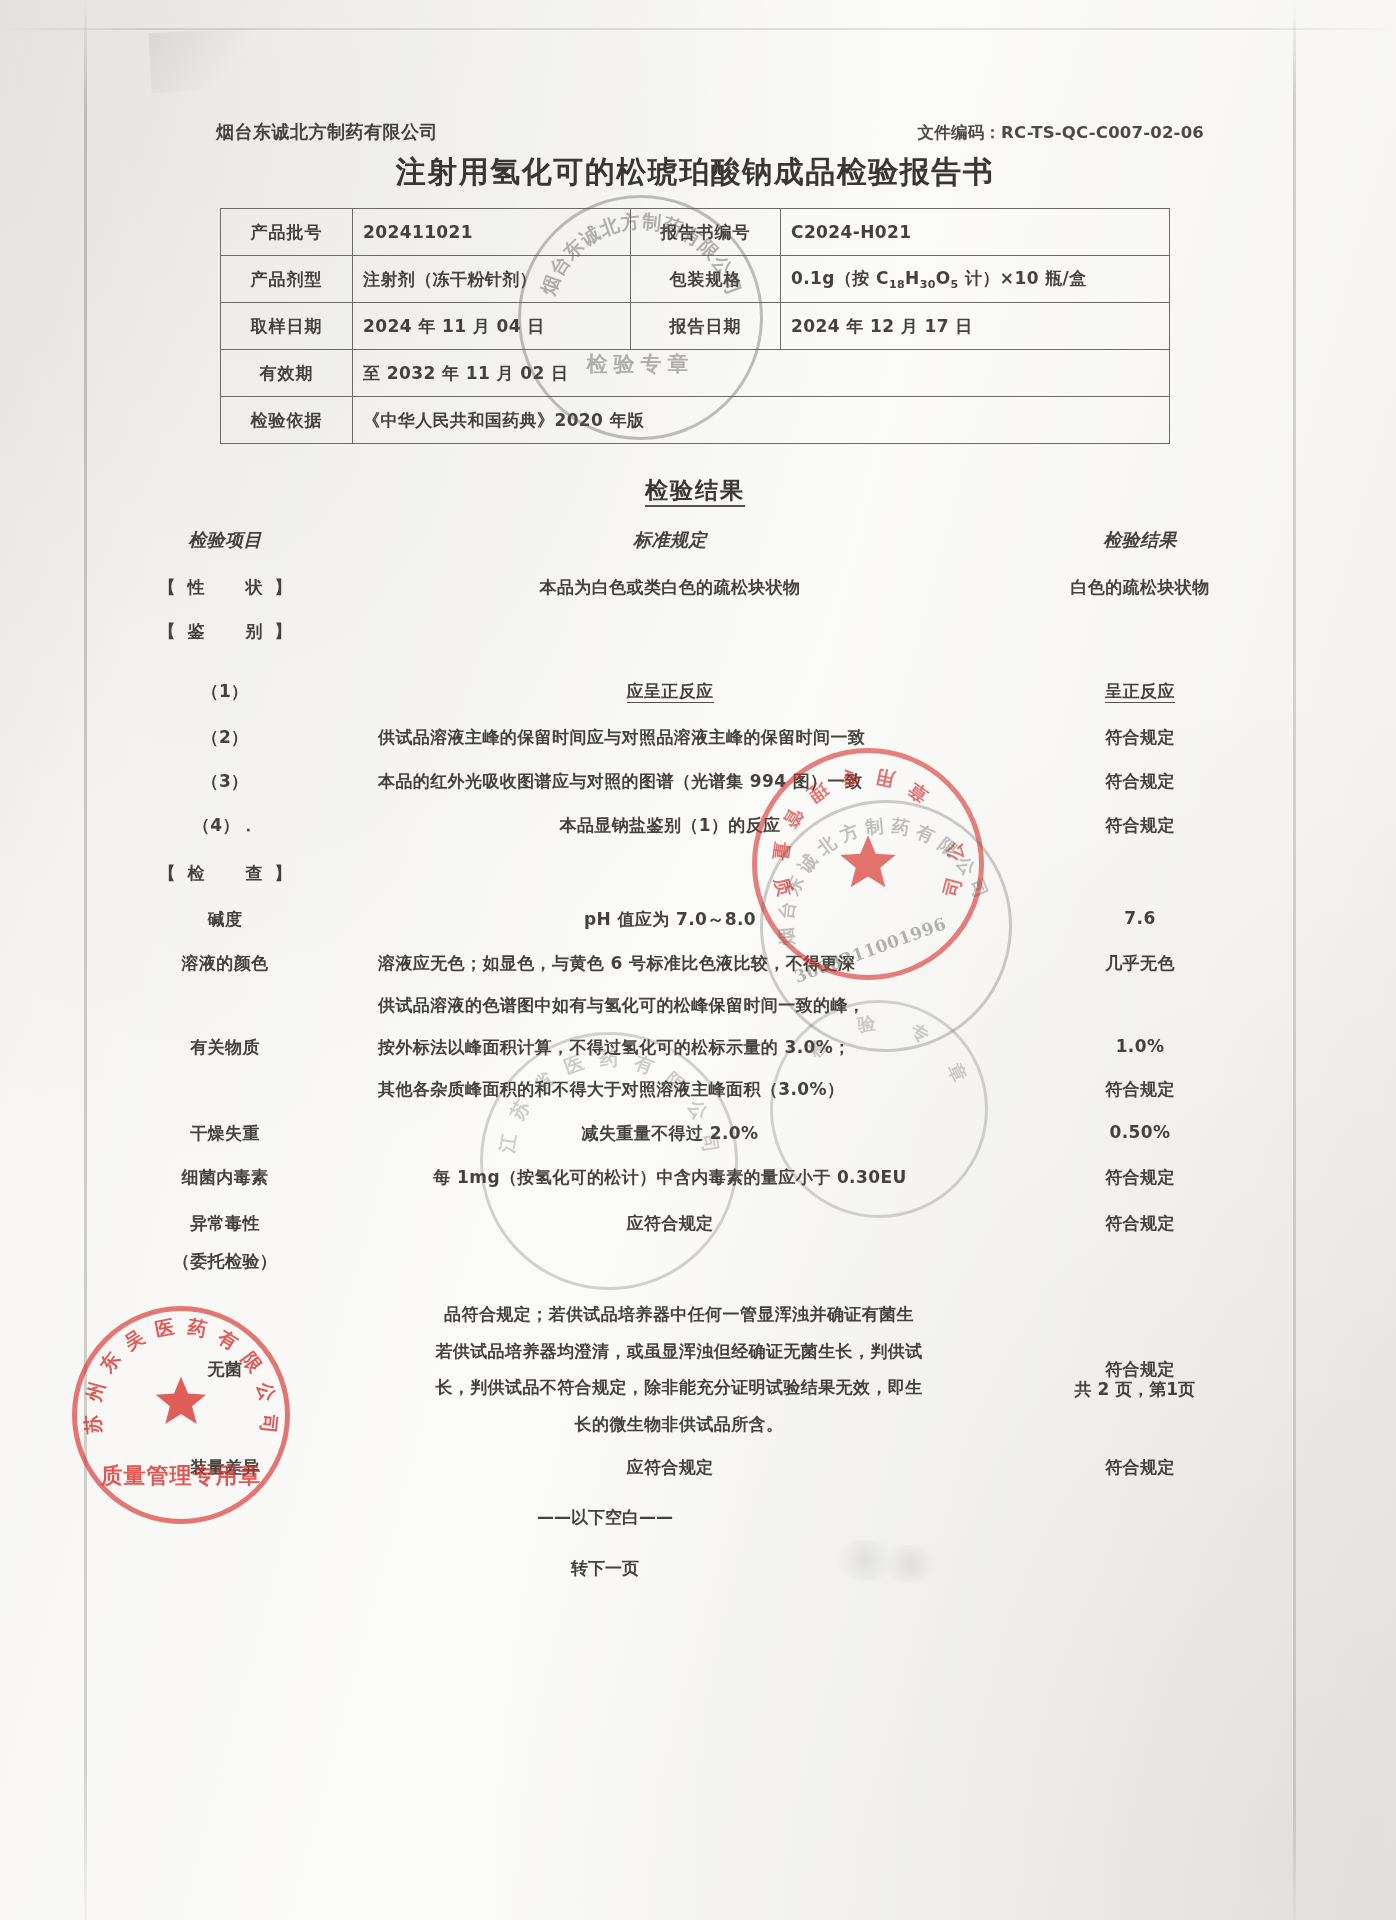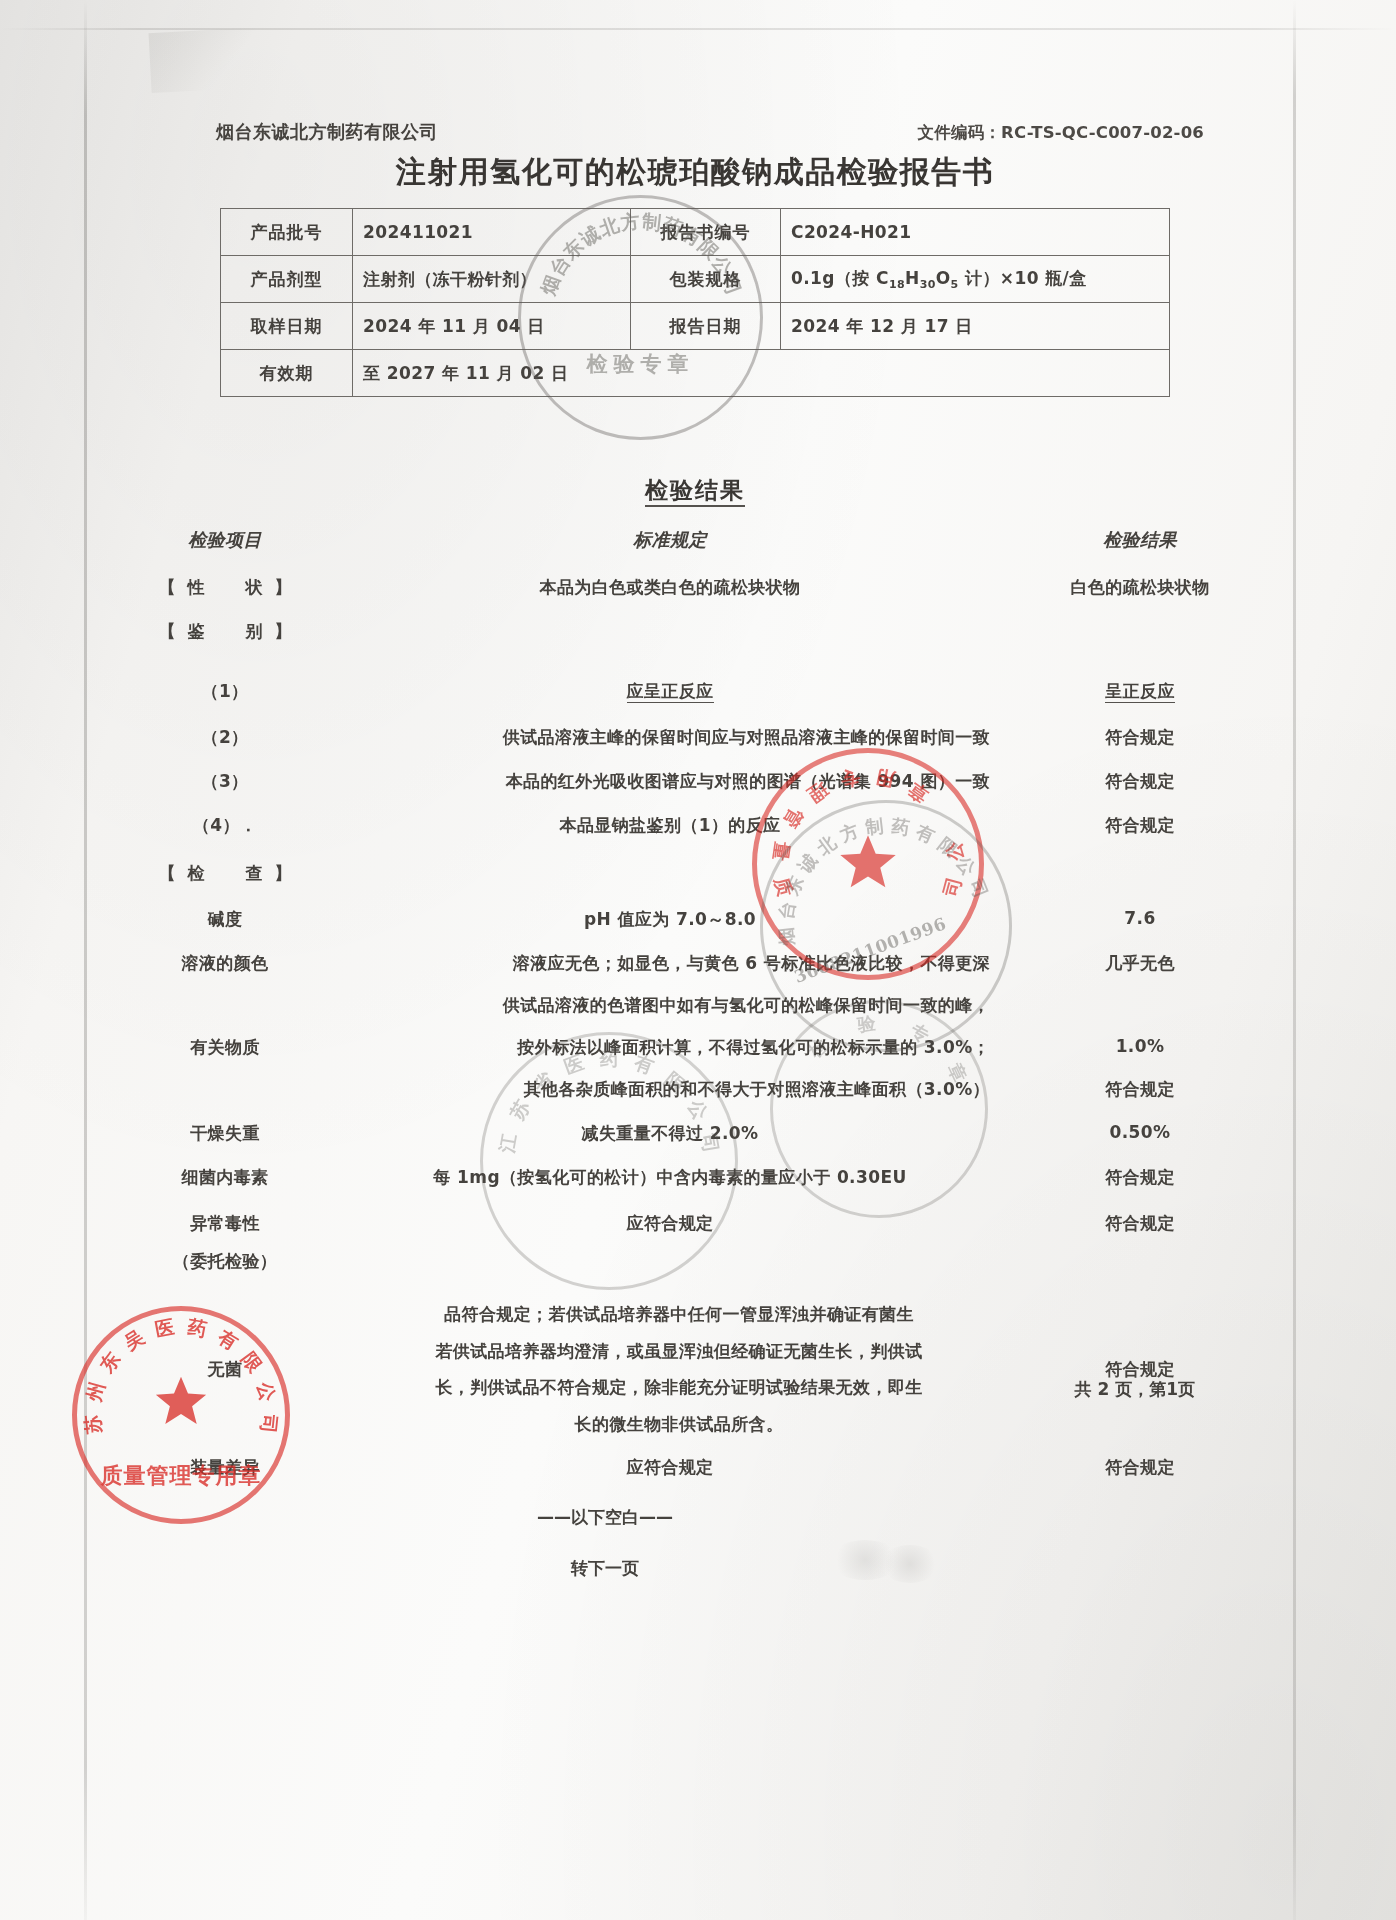--- a/index.html
+++ b/index.html
@@ -118,21 +118,21 @@
     display: flex;
     align-items: flex-start;
     font-size: 17px;
     color: #45423e;
     font-weight: bold;
     min-height: 34px;
     letter-spacing: 0.4px;
   }
   .c-item   { width: 250px; flex: 0 0 250px; text-align:center; }
   .c-spec   { width: 640px; flex: 0 0 640px; text-align:center; }
-  .c-spec.left  { text-align: right; padding-left: 28px; }
+  .c-spec.left  { text-align: left; padding-left: 28px; }
   .c-result { width: 300px; flex: 0 0 300px; text-align:center; }
 
   .hdr-row { margin-top: 22px; font-style: italic; }
   .hdr-row .c-item, .hdr-row .c-spec, .hdr-row .c-result { font-size:18px; }
 
   .brk { letter-spacing: 12px; text-indent: 12px; }
   .u { border-bottom: 1.5px solid #55524e; padding-bottom:1px; }
 
   .blank-note { text-align:center; margin-top: 16px; font-size:17px; font-weight:bold; color:#45423e;}
   .next-note  { text-align:center; margin-top: 28px; font-size:17px; font-weight:bold; color:#45423e;}
@@ -224,21 +224,25 @@
         <td class="val">0.1g（按 C<sub>18</sub>H<sub>30</sub>O<sub>5</sub> 计）×10 瓶/盒</td>
       </tr>
       <tr>
         <td class="lbl">取样日期</td>
         <td class="val v1">2024 年 11 月 04 日</td>
         <td class="lbl2">报告日期</td>
         <td class="val">2024 年 12 月 17 日</td>
       </tr>
       <tr>
         <td class="lbl">有效期</td>
-        <td class="val" colspan="3">至 2027 年 11 月 02 日</td>
+        <td class="val" colspan="3">至 2032 年 11 月 02 日</td>
+      </tr>
+      <tr>
+        <td class="lbl">检验依据</td>
+        <td class="val" colspan="3">《中华人民共和国药典》2020 年版</td>
       </tr>
     </tbody>
   </table>
 
   <div id="results">
 
     <div class="res-title">
       <span>检验结果</span>
     </div>
 

